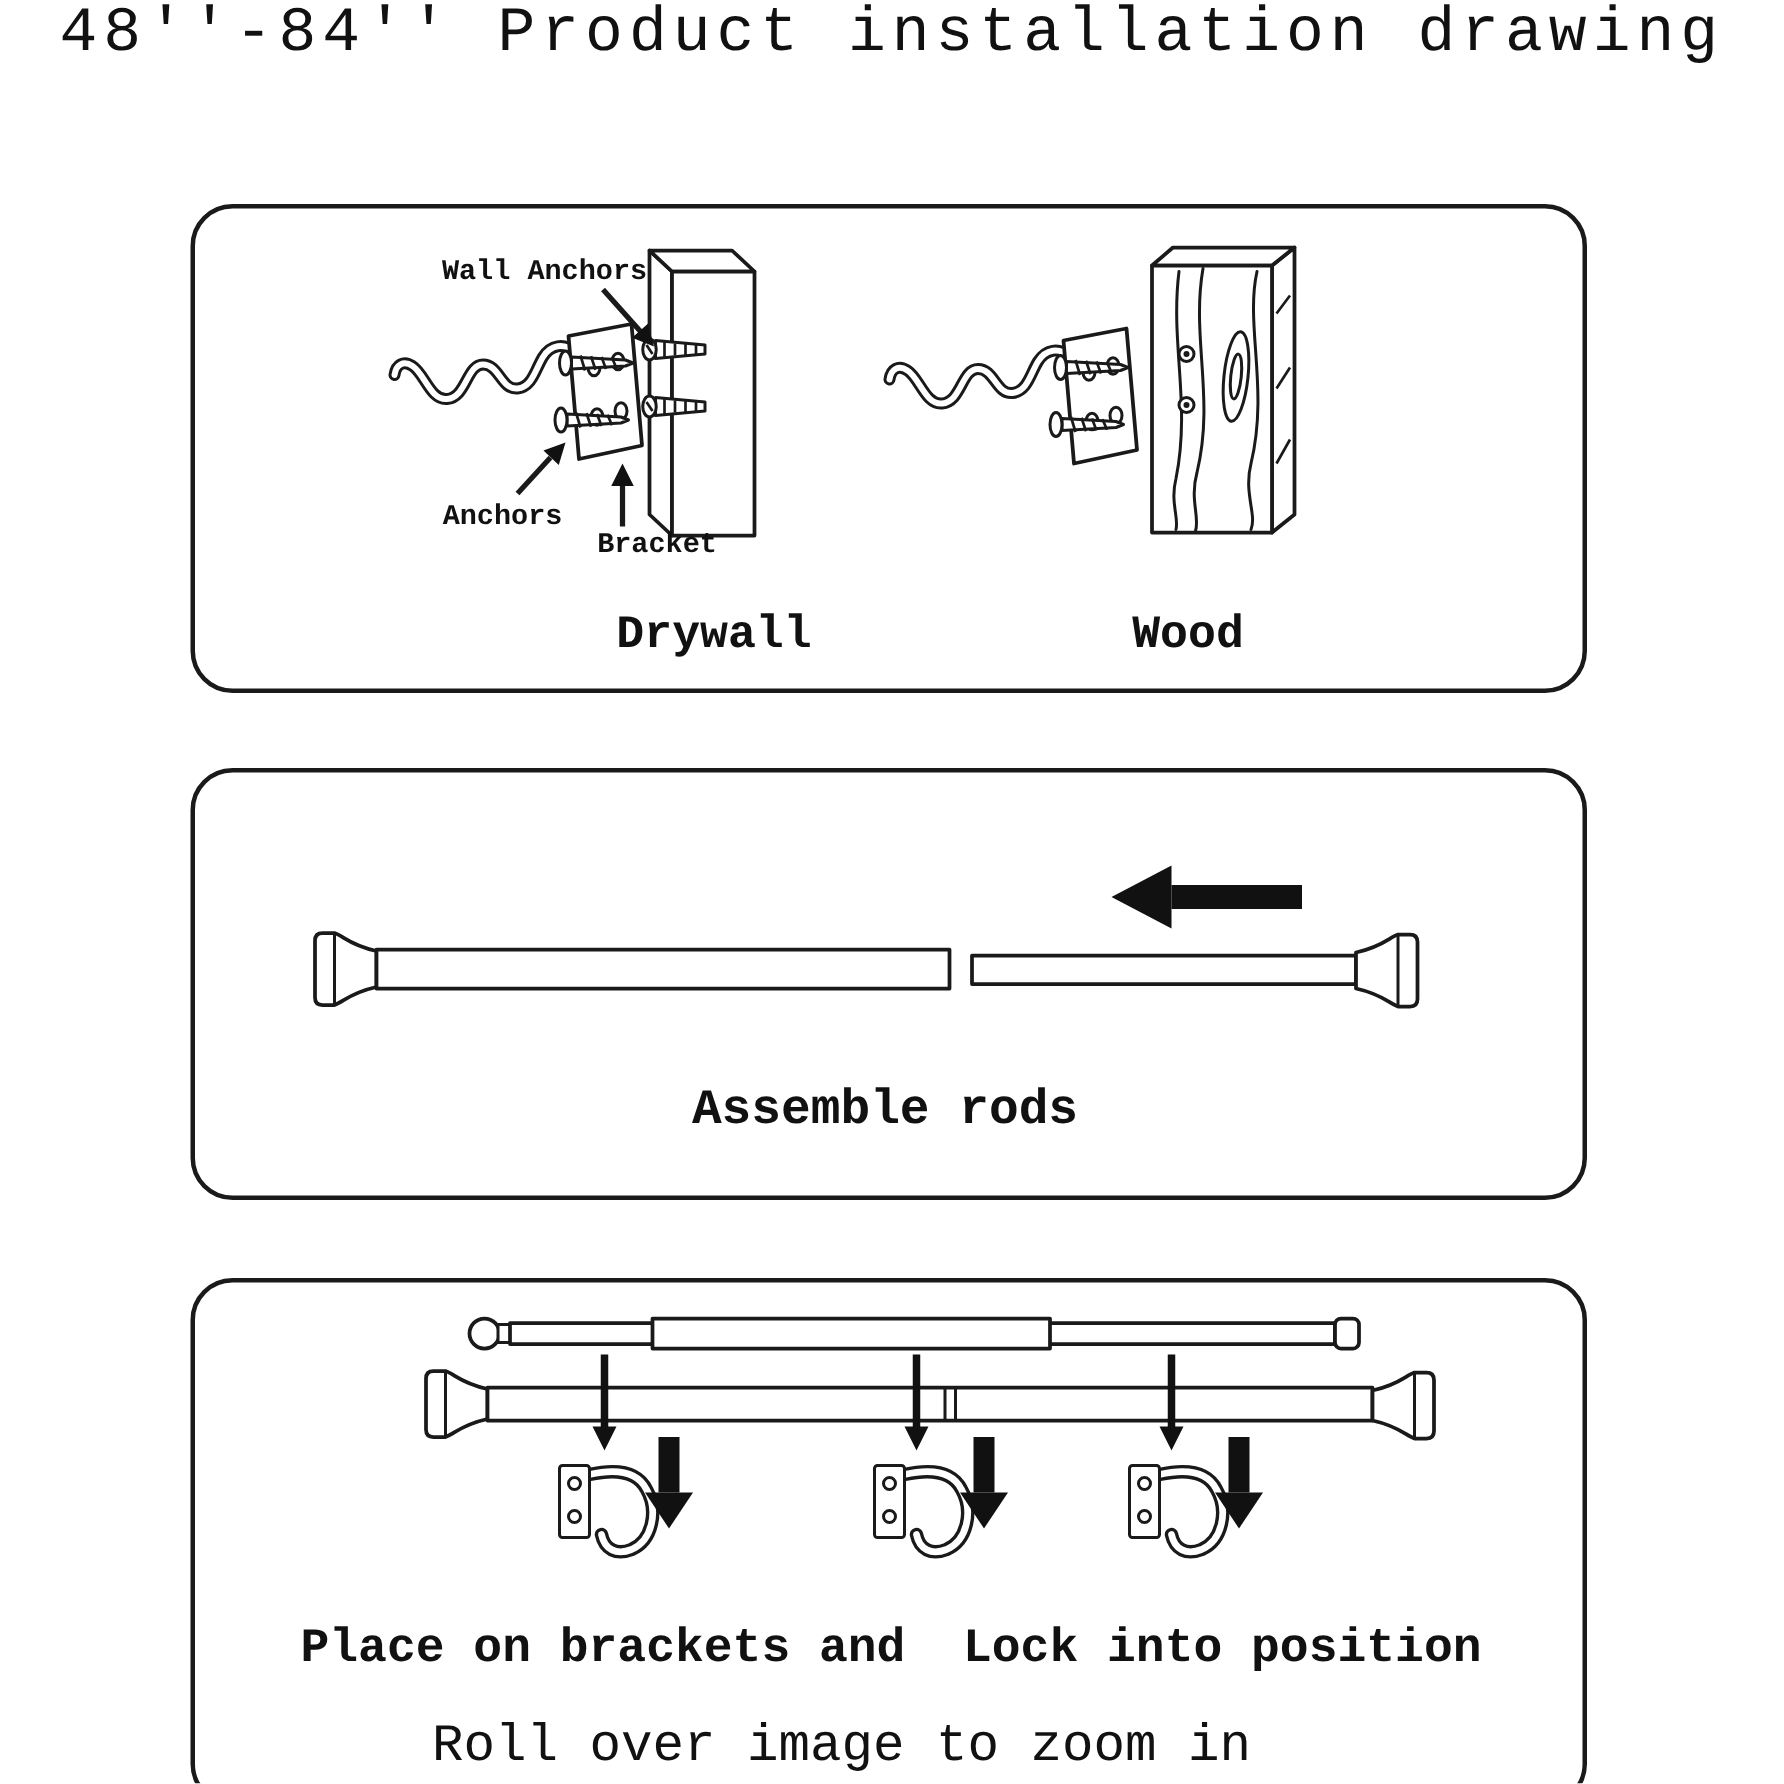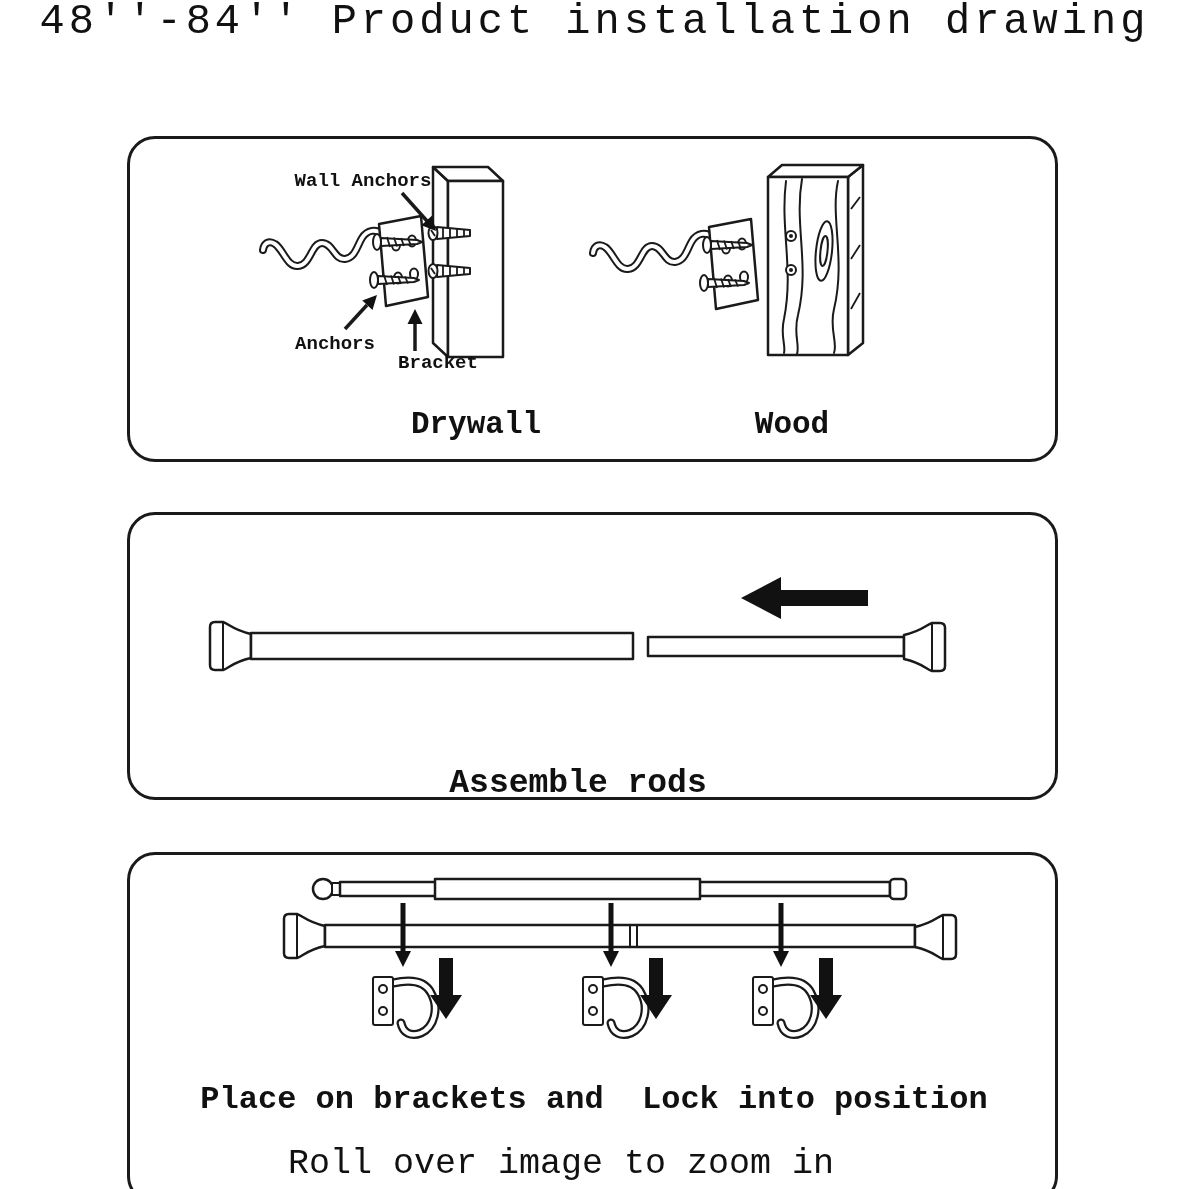--- a/index.html
+++ b/index.html
@@ -174,21 +174,21 @@
         <path class="ln" d="M121,119 C103,115 99,109 93,107 L85,107 Q80,107 80,112 L80,150 Q80,155 85,155 L93,155 C99,153 103,147 121,143 Z"></path>
         <line class="st" x1="93" y1="108" x2="93" y2="154"></line>
         <rect class="ln" x="121" y="118" width="382" height="26"></rect>
       </g>
       <g>
         <rect class="ln" x="518" y="122" width="256" height="19"></rect>
         <path class="ln" d="M774,120 C792,116 796,110 802,108 L810,108 Q815,108 815,113 L815,151 Q815,156 810,156 L802,156 C796,154 792,148 774,144 Z"></path>
         <line class="st" x1="802" y1="109" x2="802" y2="155"></line>
       </g>
     </svg>
-    <div class="cap cap2" style="left:448px; top:225px;margin-top:43px;">Assemble rods</div>
+    <div class="cap cap2" style="left:460px; top:225px;">Assemble rods</div>
   </div>
 
   <div id="panel3" class="panel">
     <svg width="925" height="277" viewBox="0 0 925 277">
       <g>
         <circle class="ln" cx="193" cy="34" r="10"></circle>
         <rect class="ln2" x="202" y="28" width="9" height="12"></rect>
         <rect class="ln" x="210" y="27" width="550" height="14"></rect>
         <rect class="ln" x="305" y="24" width="265" height="20"></rect>
         <rect class="ln" x="760" y="24" width="16" height="20" rx="4"></rect>

